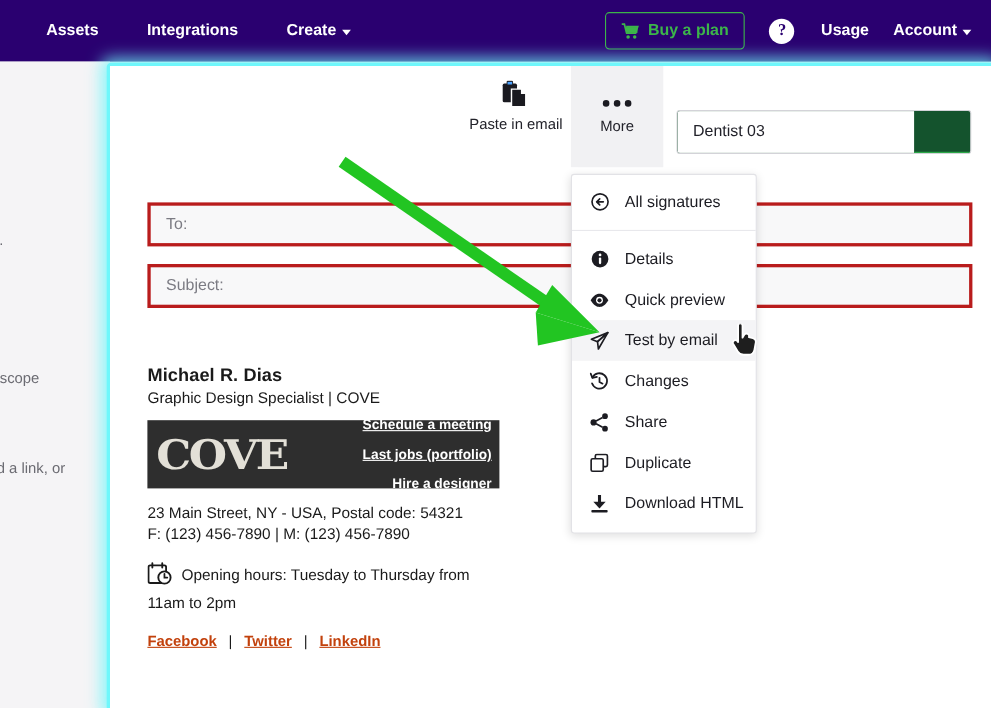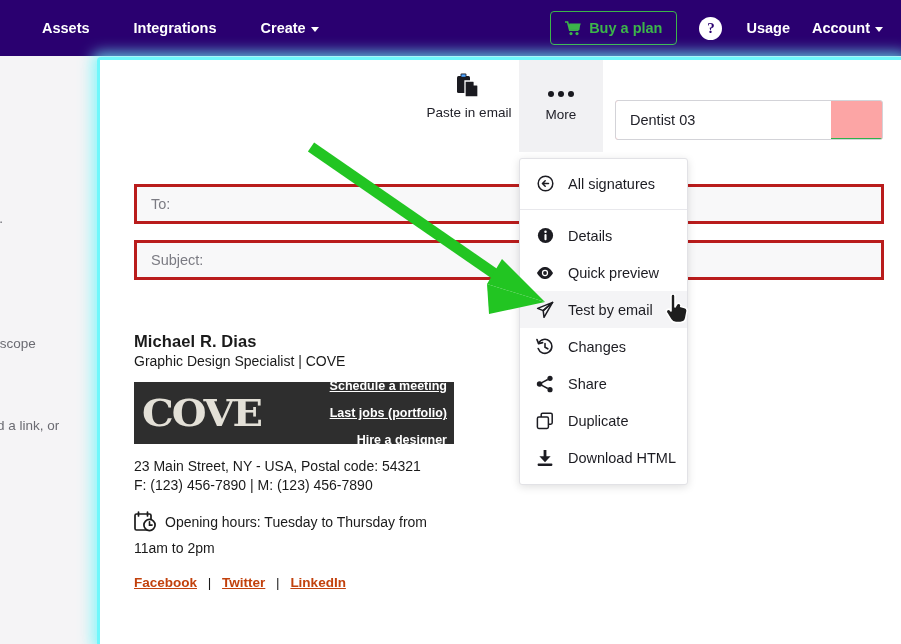--- a/index.html
+++ b/index.html
@@ -91,21 +91,21 @@
     cursor: pointer;
   }
   .dots { display: flex; gap: 4px; }
   .dot { width: 6px; height: 6px; border-radius: 50%; background: #1a1a20; }
   .more-label { font-size: 13.5px; color: #22222a; }
 
   .name-wrap {
     position: absolute; left: 515px; top: 40px;
     width: 268px; height: 40px; display: flex;
     border: 1px solid #d3d3d8; border-radius: 3px; overflow: hidden;
-    background: #fca5a5;
+    background: #14532d;
   }
   .name-input {
     flex: 1; border: none; outline: none; padding: 0 14px;
     font-size: 14.5px; color: #22222a;
     font-family: "Liberation Sans", sans-serif; background: #fff;
   }
   .save-btn {
     width: 72px; background: #2eb24c; color: #ffffff;
     font-size: 14.5px; font-weight: normal; border: none; cursor: pointer;
     font-family: "Liberation Sans", sans-serif;

